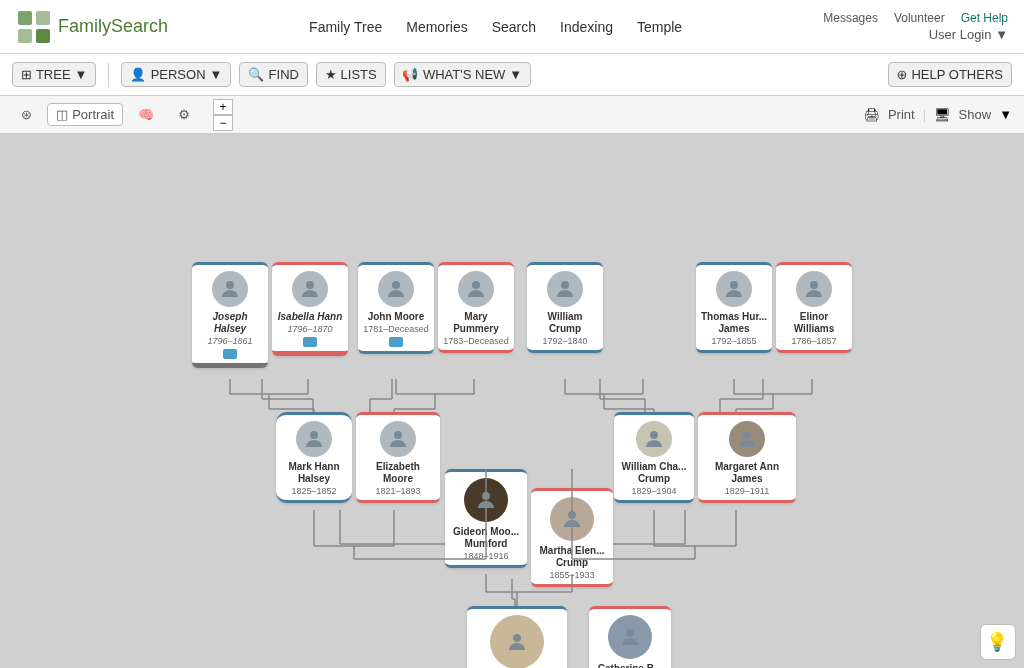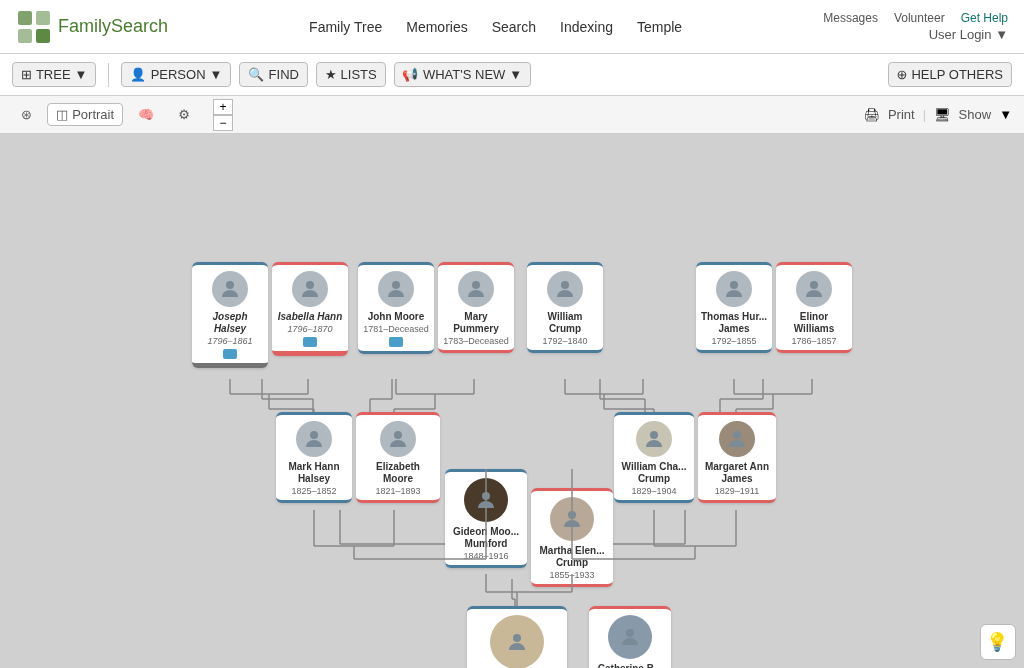--- a/index.html
+++ b/index.html
@@ -333,21 +333,21 @@
     <div class="avatar-circle">
       <svg viewBox="0 0 24 24">
           <circle cx="12" cy="8" r="4"></circle>
           <path d="M4 20c0-4 3.6-7 8-7s8 3 8 7"></path>
         </svg>
     </div>
     <div class="person-name">Elinor Williams</div>
     <div class="person-dates">1786–1857</div>
   </div>
 
-  <div class="person-card" style="left:276px; top:278px; width:76px; border-top-color:#4a7c9e; border-bottom-color:#4a7c9e;">
+  <div class="person-card" style="left:276px; top:278px; width:76px; border-top-color:#4a7c9e; border-bottom-color:#4a7c9e;border-radius:11px;">
     <div class="avatar-circle">
       <svg viewBox="0 0 24 24">
           <circle cx="12" cy="8" r="4"></circle>
           <path d="M4 20c0-4 3.6-7 8-7s8 3 8 7"></path>
         </svg>
     </div>
     <div class="person-name">Mark Hann Halsey</div>
     <div class="person-dates">1825–1852</div>
   </div>
 
@@ -366,21 +366,21 @@
     <div class="avatar-circle" style="background:#c8c4b4;">
       <svg viewBox="0 0 24 24" fill="#999">
           <circle cx="12" cy="8" r="4"></circle>
           <path d="M4 20c0-4 3.6-7 8-7s8 3 8 7"></path>
         </svg>
     </div>
     <div class="person-name">William Cha... Crump</div>
     <div class="person-dates">1829–1904</div>
   </div>
 
-  <div class="person-card" style="left:698px; top:278px; width:78px; border-top-color:#e06060; border-bottom-color:#e06060;">
+  <div class="person-card" style="left:698px; top:278px; width:98px; border-top-color:#e06060; border-bottom-color:#e06060;">
     <div class="avatar-circle" style="background:#9a8a7a;">
       <svg viewBox="0 0 24 24" fill="#ddd">
           <circle cx="12" cy="8" r="4"></circle>
           <path d="M4 20c0-4 3.6-7 8-7s8 3 8 7"></path>
         </svg>
     </div>
     <div class="person-name">Margaret Ann James</div>
     <div class="person-dates">1829–1911</div>
   </div>
 

